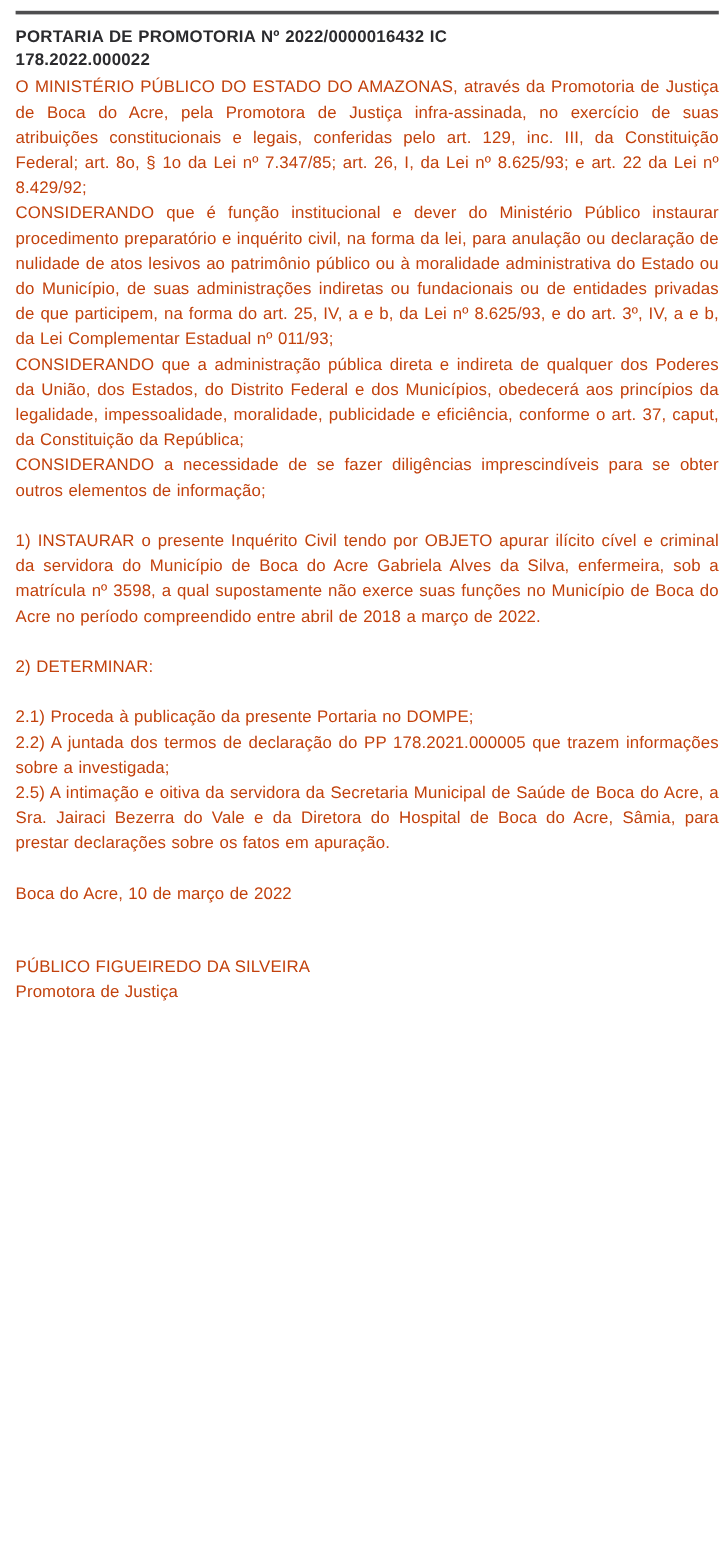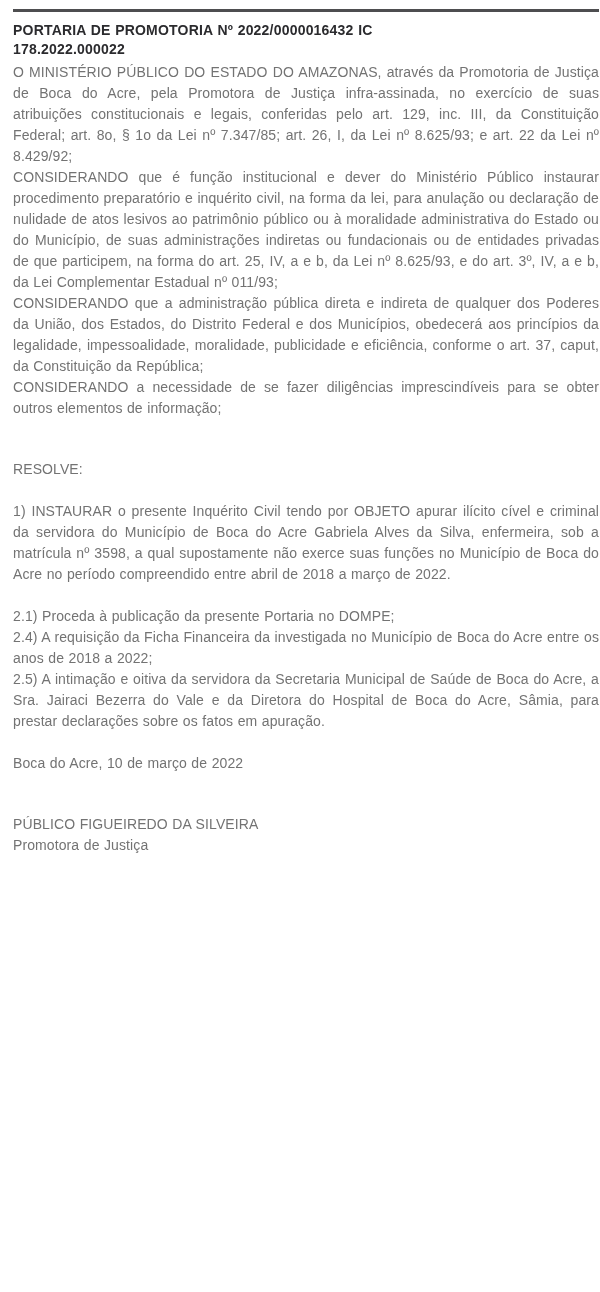--- a/index.html
+++ b/index.html
@@ -17,21 +17,21 @@
   }
   .top-rule {
     height: 3px;
     background: #4e4e50;
     margin: 0 0 9px 0;
   }
   .para {
     margin: 0;
     font-size: 14px;
     line-height: 21px;
-    color: #737373;
+    color: #c2410c;
     text-align: justify;
     letter-spacing: 0.1px;
     word-spacing: 0.5px;
   }
   .para.title {
     font-weight: bold;
     color: #2b2b2e;
     line-height: 19px;
     text-align: left;
     letter-spacing: 0.2px;
@@ -47,22 +47,22 @@
 
 <div class="page">
   <div class="top-rule"></div>
   <div id="doc-body">
       <p class="para title">PORTARIA DE PROMOTORIA Nº 2022/0000016432 IC</p>
       <p class="para title">178.2022.000022</p>
       <p class="para">O MINISTÉRIO PÚBLICO DO ESTADO DO AMAZONAS, através da Promotoria de Justiça de Boca do Acre, pela Promotora de Justiça infra-assinada, no exercício de suas atribuições constitucionais e legais, conferidas pelo art. 129, inc. III, da Constituição Federal; art. 8o, § 1o da Lei nº 7.347/85; art. 26, I, da Lei nº 8.625/93; e art. 22 da Lei nº 8.429/92;</p>
       <p class="para">CONSIDERANDO que é função institucional e dever do Ministério Público instaurar procedimento preparatório e inquérito civil, na forma da lei, para anulação ou declaração de nulidade de atos lesivos ao patrimônio público ou à moralidade administrativa do Estado ou do Município, de suas administrações indiretas ou fundacionais ou de entidades privadas de que participem, na forma do art. 25, IV, a e b, da Lei nº 8.625/93, e do art. 3º, IV, a e b, da Lei Complementar Estadual nº 011/93;</p>
       <p class="para">CONSIDERANDO que a administração pública direta e indireta de qualquer dos Poderes da União, dos Estados, do Distrito Federal e dos Municípios, obedecerá aos princípios da legalidade, impessoalidade, moralidade, publicidade e eficiência, conforme o art. 37, caput, da Constituição da República;</p>
       <p class="para">CONSIDERANDO a necessidade de se fazer diligências imprescindíveis para se obter outros elementos de informação;</p>
-      <p class="para sp2">RESOLVE:</p>
       <p class="para sp1">1) INSTAURAR o presente Inquérito Civil tendo por OBJETO apurar ilícito cível e criminal da servidora do Município de Boca do Acre Gabriela Alves da Silva, enfermeira, sob a matrícula nº 3598, a qual supostamente não exerce suas funções no Município de Boca do Acre no período compreendido entre abril de 2018 a março de 2022.</p>
+      <p class="para sp1">2) DETERMINAR:</p>
       <p class="para sp1">2.1) Proceda à publicação da presente Portaria no DOMPE;</p>
-      <p class="para">2.4) A requisição da Ficha Financeira da investigada no Município de Boca do Acre entre os anos de 2018 a 2022;</p>
+      <p class="para">2.2) A juntada dos termos de declaração do PP 178.2021.000005 que trazem informações sobre a investigada;</p>
       <p class="para">2.5) A intimação e oitiva da servidora da Secretaria Municipal de Saúde de Boca do Acre, a Sra. Jairaci Bezerra do Vale e da Diretora do Hospital de Boca do Acre, Sâmia, para prestar declarações sobre os fatos em apuração.</p>
       <p class="para sp1">Boca do Acre, 10 de março de 2022</p>
       <p class="para sp2">PÚBLICO FIGUEIREDO DA SILVEIRA</p>
       <p class="para">Promotora de Justiça</p>
     </div>
 </div>
 
 </body></html>

